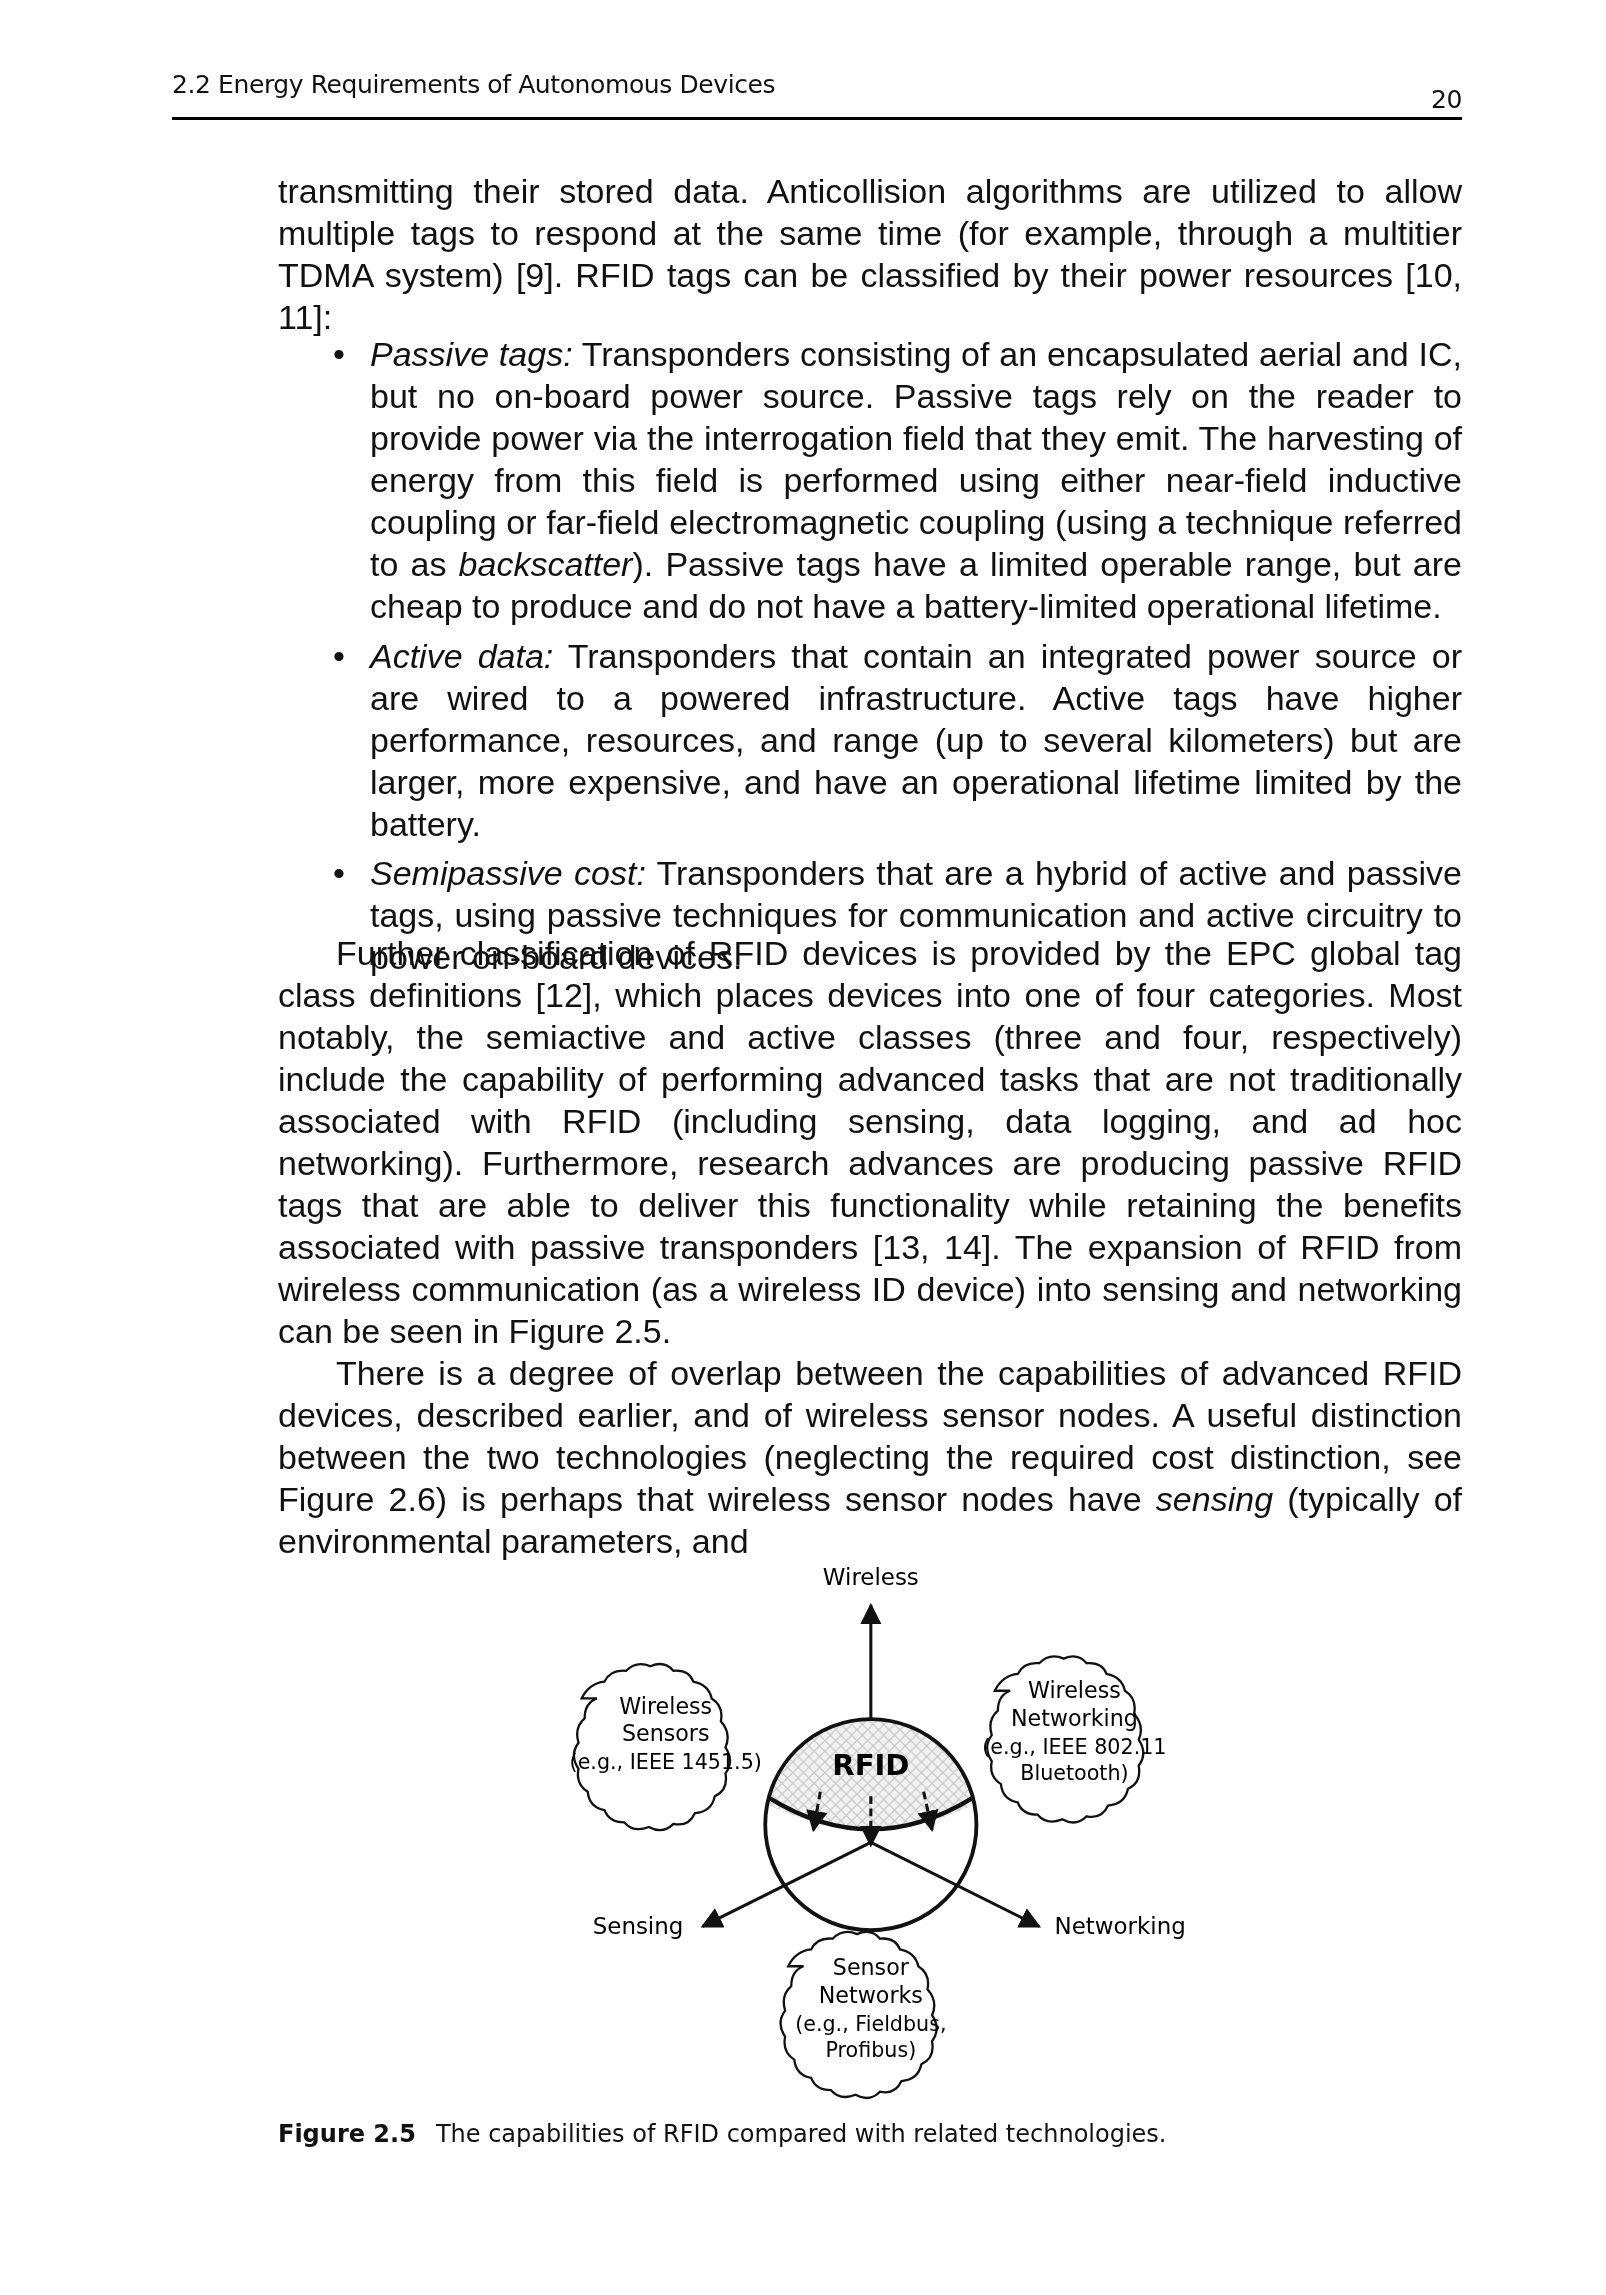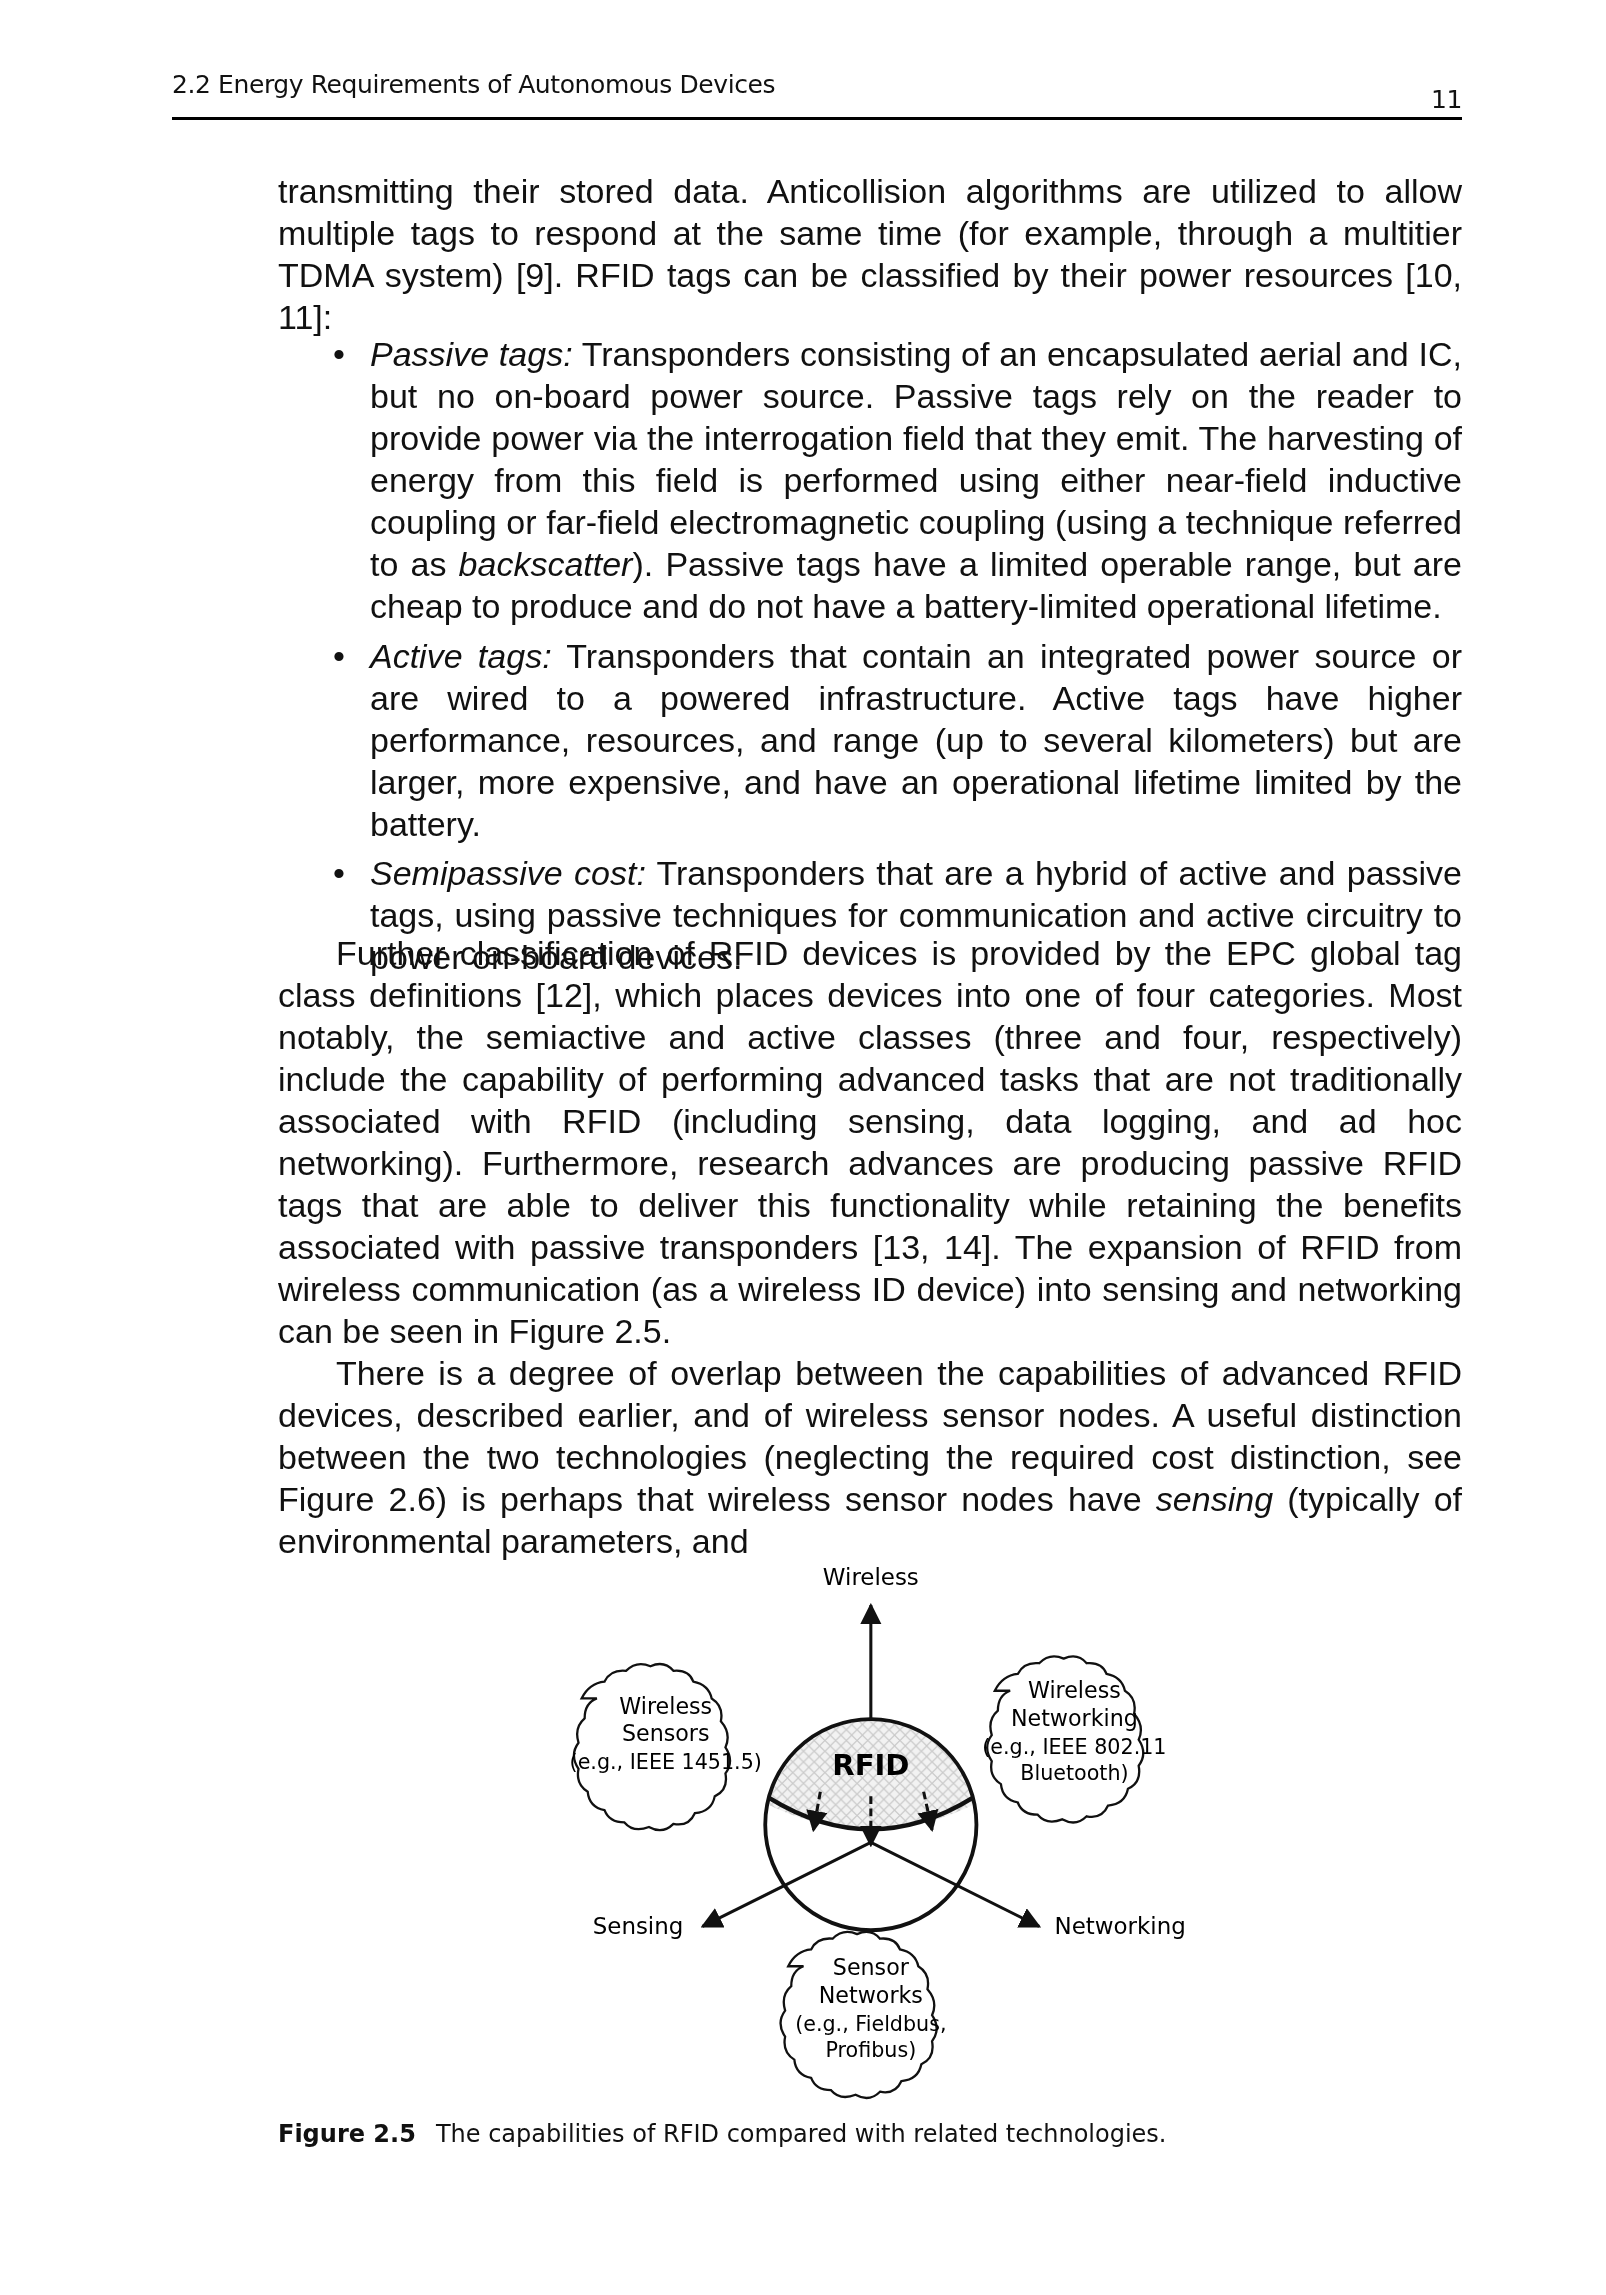--- a/index.html
+++ b/index.html
@@ -28,36 +28,36 @@
     position:absolute; left:278px; top:2120px;
     font-family:"DejaVu Sans", sans-serif; font-size:24px;
   }
   .caption .lbl { font-weight:bold; margin-right:20px;text-align:right; }
 </style>
 </head>
 <body>
 
 <div class="running-head">
   <span class="sec">2.2   Energy Requirements of Autonomous Devices</span>
-  <span class="pg">11</span>
+  <span class="pg">20</span>
 </div>
 
 <div class="body-text" style="top:170px;">
   <p>transmitting their stored data. Anticollision algorithms are utilized to allow multiple tags to respond at the same time (for example, through a multitier TDMA system) [9]. RFID tags can be classified by their power resources [10, 11]:</p>
 </div>
 
 <div class="body-text" style="top:333px;">
   <ul class="tags">
     <li>
       <span class="bullet">•</span>
       <span class="it">Passive tags:</span><span> Transponders consisting of an encapsulated aerial and IC, but no on-board power source. Passive tags rely on the reader to provide power via the interrogation field that they emit. The harvesting of energy from this field is performed using either near-field inductive coupling or far-field electromagnetic coupling (using a technique referred to as </span><span class="it">backscatter</span><span>). Passive tags have a limited operable range, but are cheap to produce and do not have a battery-limited operational lifetime.</span>
     </li>
     <li>
       <span class="bullet">•</span>
-      <span class="it">Active tags:</span><span> Transponders that contain an integrated power source or are wired to a powered infrastructure. Active tags have higher performance, resources, and range (up to several kilometers) but are larger, more expensive, and have an operational lifetime limited by the battery.</span>
+      <span class="it">Active data:</span><span> Transponders that contain an integrated power source or are wired to a powered infrastructure. Active tags have higher performance, resources, and range (up to several kilometers) but are larger, more expensive, and have an operational lifetime limited by the battery.</span>
     </li>
     <li>
       <span class="bullet">•</span>
       <span class="it">Semipassive cost:</span><span> Transponders that are a hybrid of active and passive tags, using passive techniques for communication and active circuitry to power on-board devices.</span>
     </li>
   </ul>
 </div>
 
 <div class="body-text" style="top:932px;">
   <p class="indent">Further classification of RFID devices is provided by the EPC global tag class definitions [12], which places devices into one of four categories. Most notably, the semiactive and active classes (three and four, respectively) include the capability of performing advanced tasks that are not traditionally associated with RFID (including sensing, data logging, and ad hoc networking). Furthermore, research advances are producing passive RFID tags that are able to deliver this functionality while retaining the benefits associated with passive transponders [13, 14]. The expansion of RFID from wireless communication (as a wireless ID device) into sensing and networking can be seen in Figure 2.5.</p>

